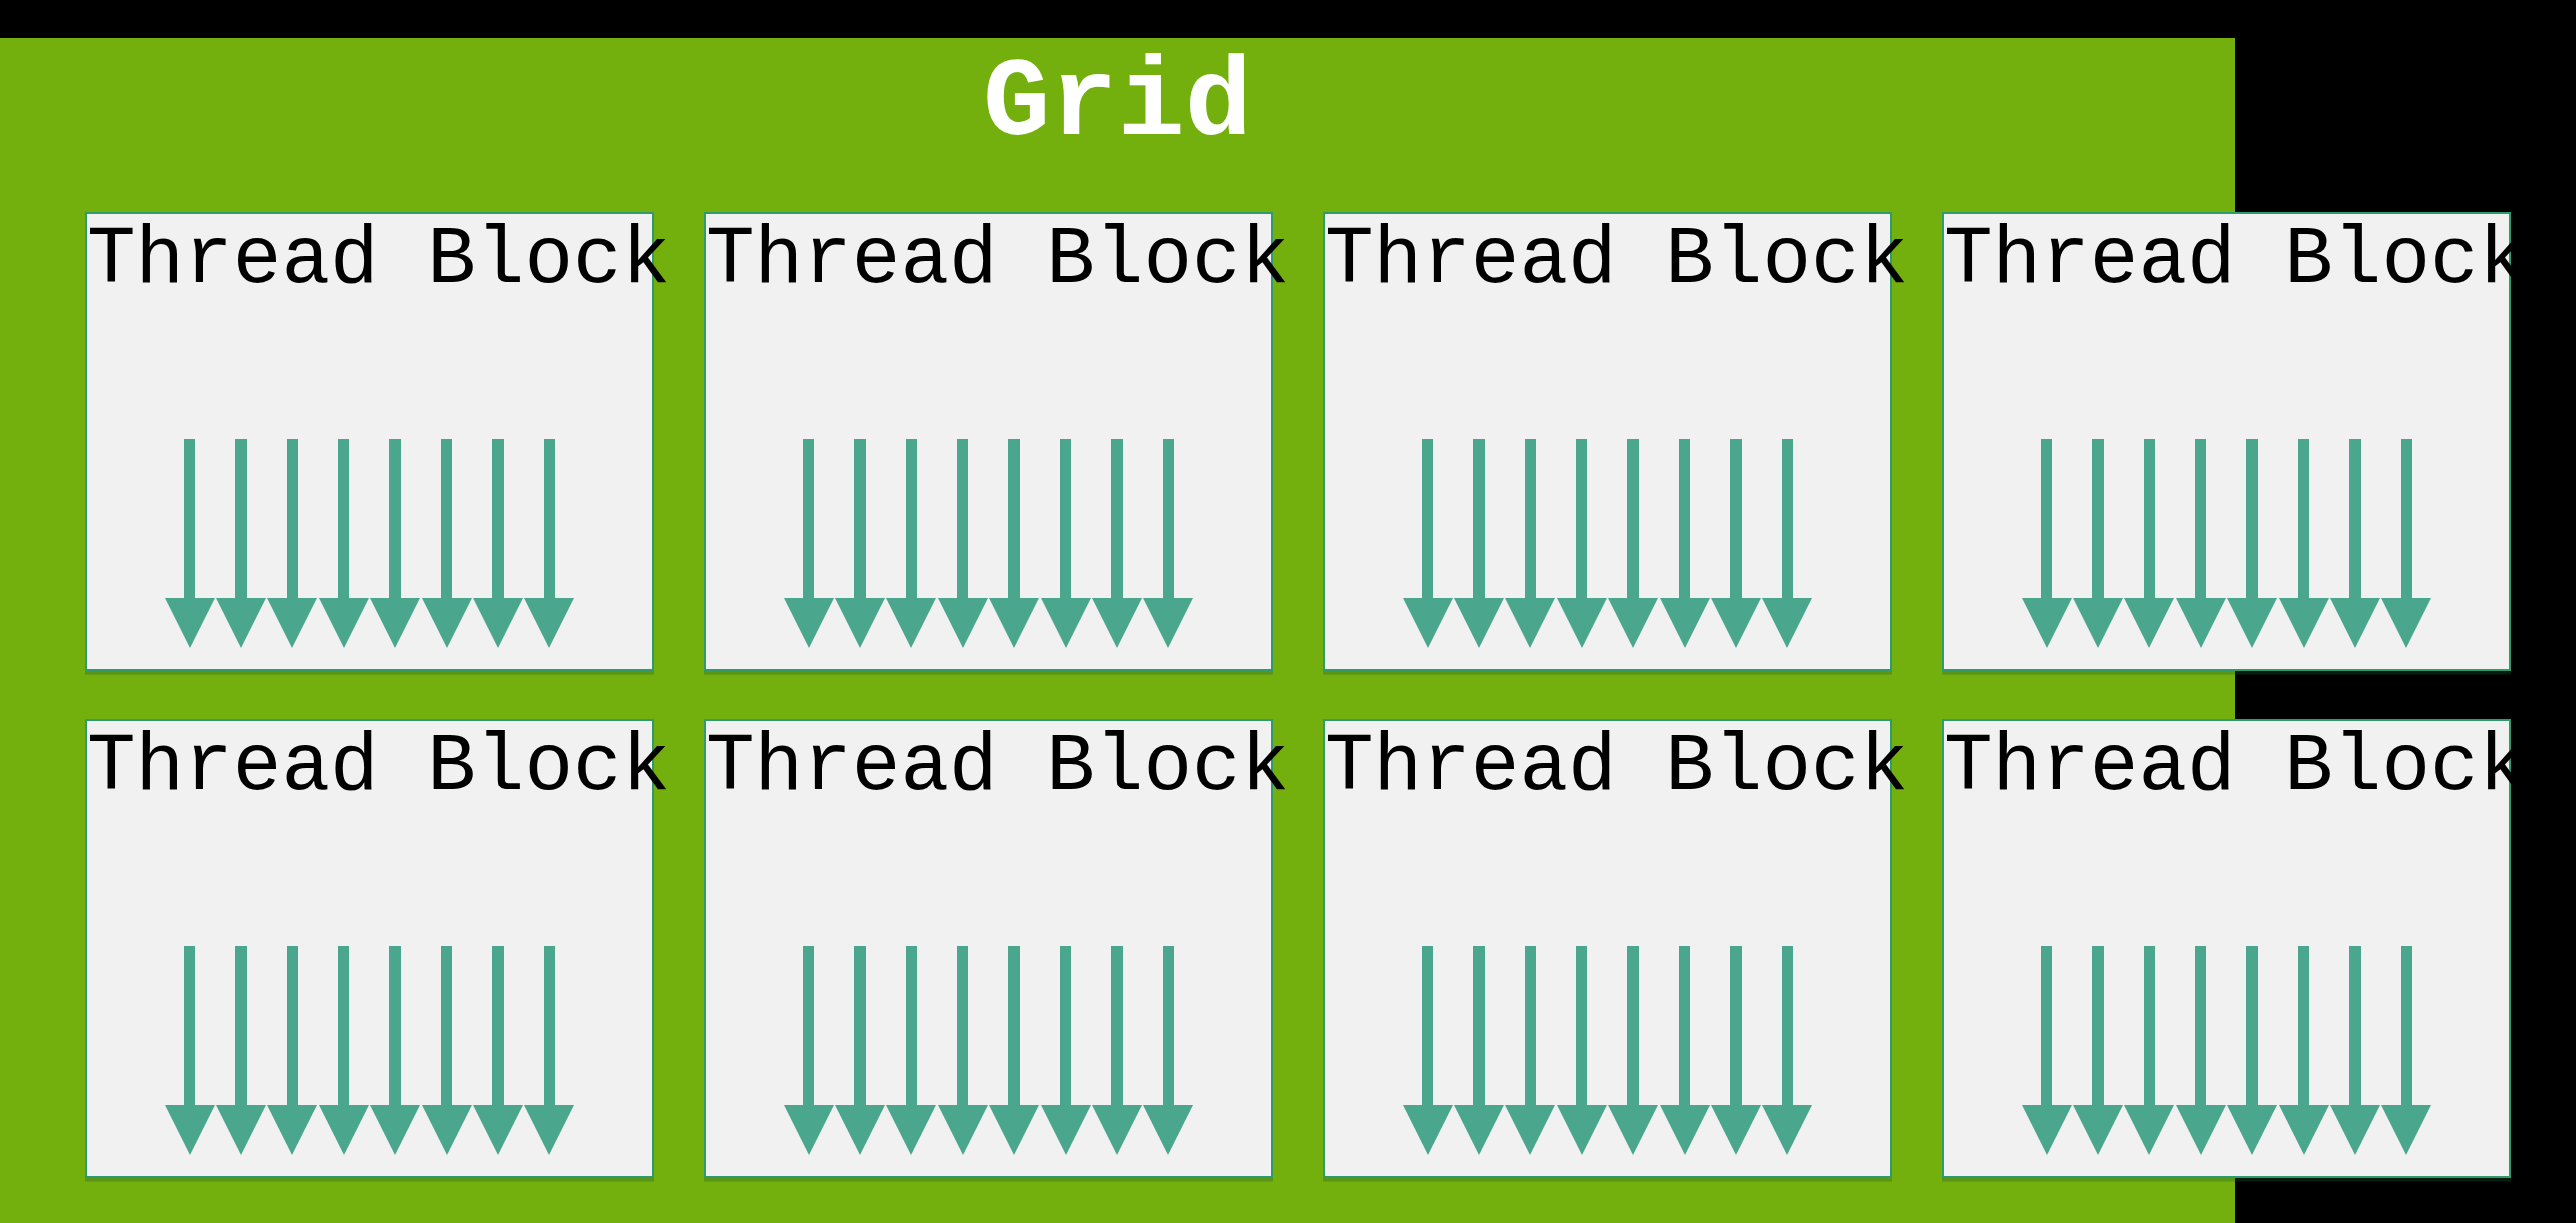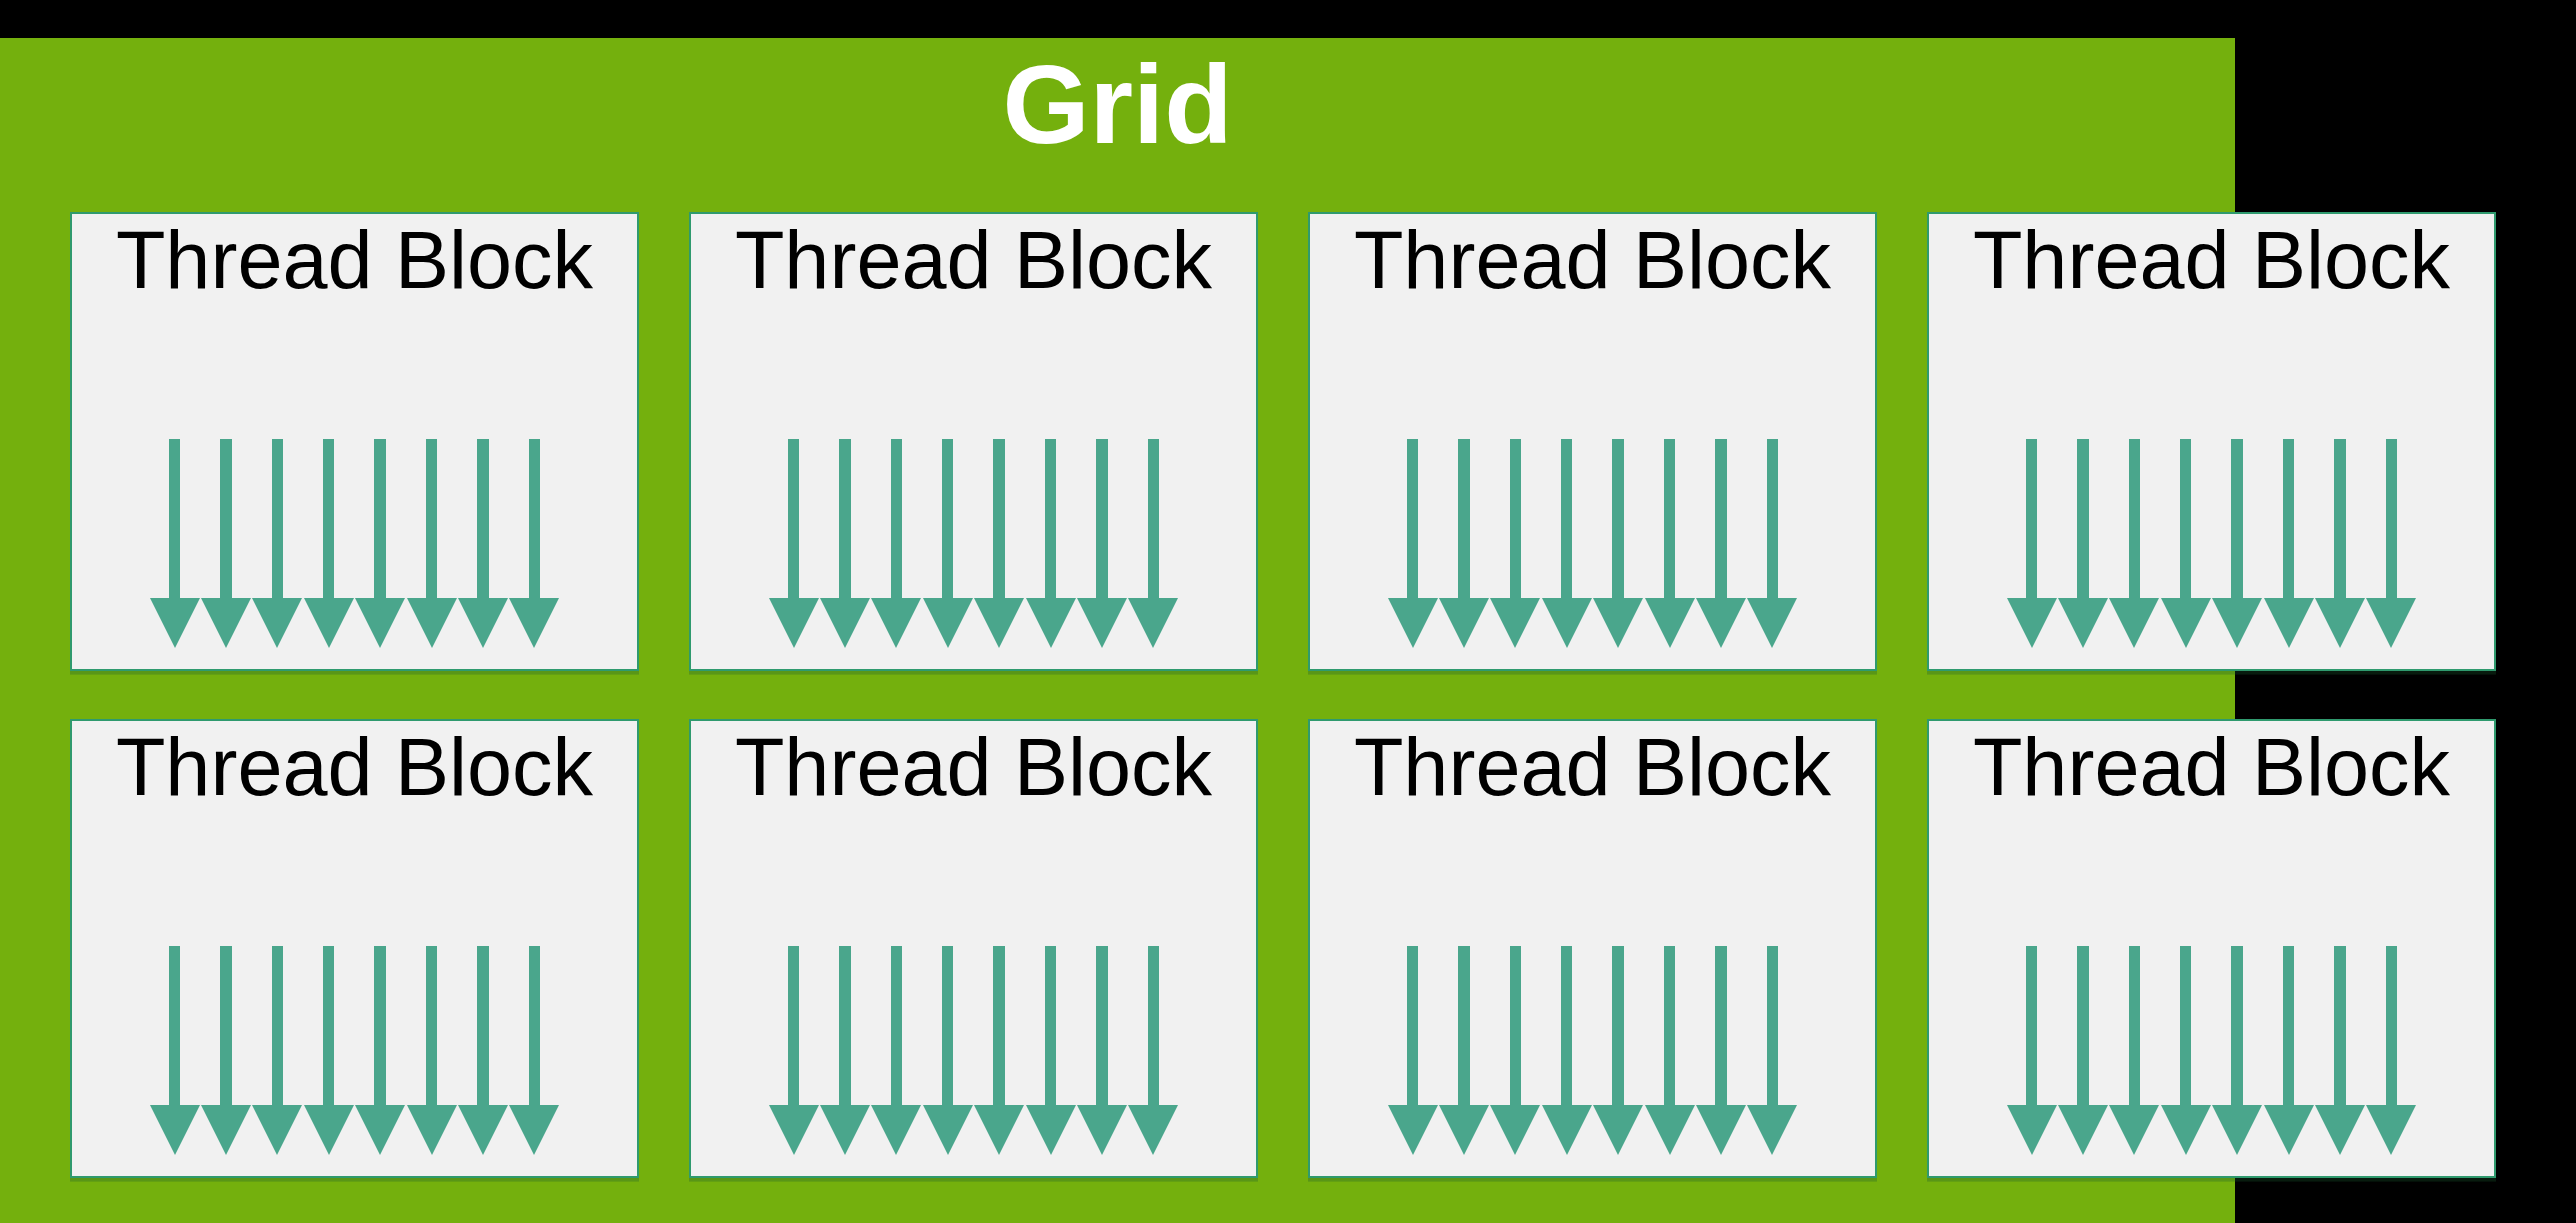--- a/index.html
+++ b/index.html
@@ -11,21 +11,21 @@
     --title-text: #FFFFFF;
     --label-text: #000000;
   }
   html, body { margin: 0; padding: 0; }
   body {
     width: 2576px; height: 1224px;
     background: var(--top-bar);
     font-family: "Liberation Sans", sans-serif;
     overflow: hidden;
   }
-  .stage { position: relative; width: 2235px; height: 1224px; }
+  .stage { position: relative; width: 2235px; height: 1224px; font-family: Liberation Mono, monospace; }
 
   .top-bar {
     position: absolute; top: 0; left: 0;
     width: 100%; height: 38px;
     background: var(--top-bar);
   }
 
   .panel {
     position: absolute; top: 38px; left: 0;
     width: 100%; height: 1186px;
@@ -37,21 +37,21 @@
     width: 100%;
     text-align: center;
     font-size: 112px;
     font-weight: bold;
     line-height: 1.0;
     color: var(--title-text);
     letter-spacing: 0px;
   }
 
   .blocks {
-    position: absolute; left: 70px; top: 174px; 
+    position: absolute; left: 85px; top: 174px; 
     display: grid;
     grid-template-columns: repeat(4, 569px);
     grid-template-rows: repeat(2, 459px);
     column-gap: 50px;
     row-gap: 48px;
   }
 
   .block {
     position: relative;
     box-sizing: border-box;

